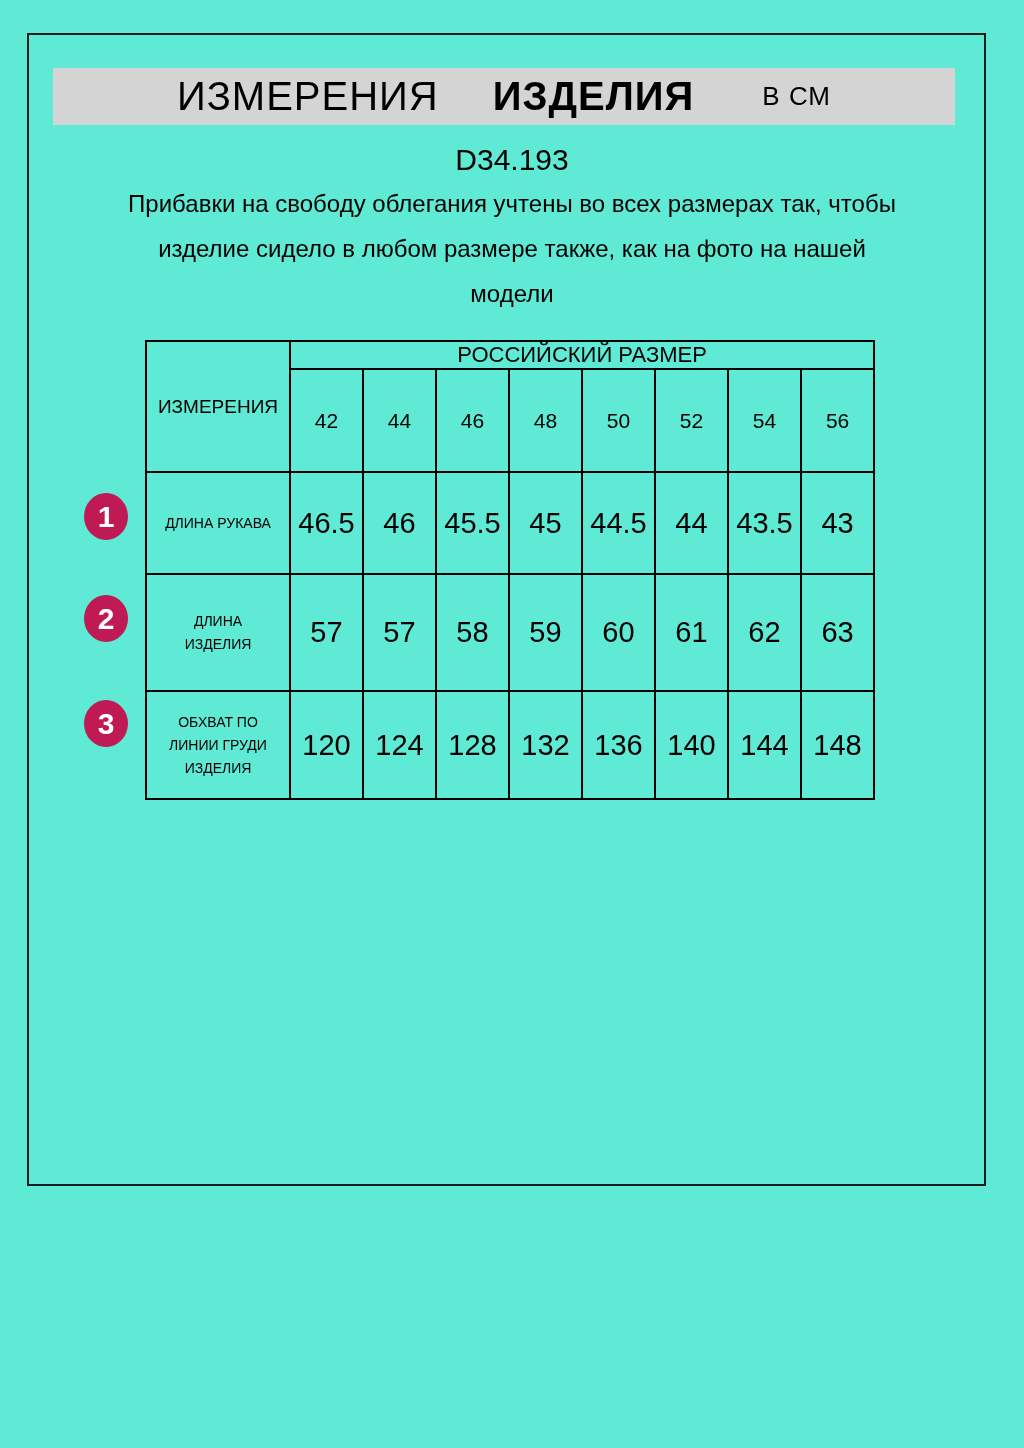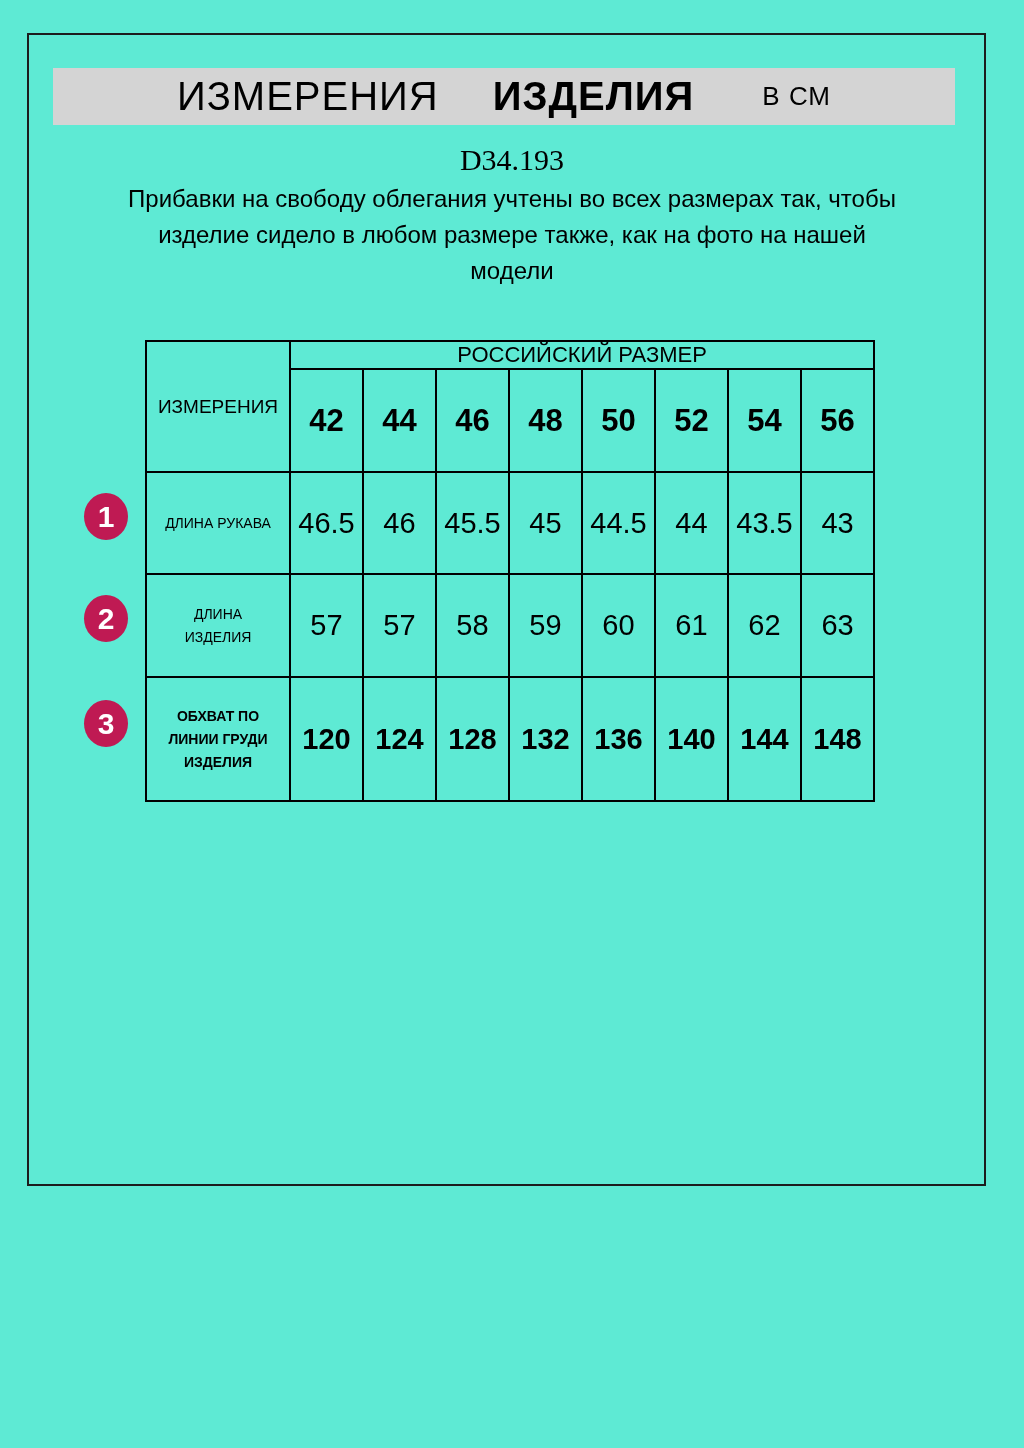--- a/index.html
+++ b/index.html
@@ -15,43 +15,43 @@
   .banner {
     position:absolute; left:53px; top:68px; width:902px; height:57px;
     background:#d4d4d4;
     display:flex; align-items:center; justify-content:center;
   }
   .title-w1 { font-size:40px; font-weight:400; letter-spacing:1px; }
   .title-w2 { font-size:40px; font-weight:700; letter-spacing:1px; margin:0 0 0 54px; }
   .title-units { font-size:26px; font-weight:400; margin-left:68px; letter-spacing:1px; }
   .article {
     position:absolute; left:0; top:144px; width:1024px;
-    text-align:center; font-size:30px; line-height:32px;font-family:Liberation Serif, serif;
+    text-align:center; font-size:30px; line-height:32px;
   }
   .note {
     position:absolute; left:112px; top:181px; width:800px;
-    text-align:center; font-size:24px; line-height:36px;
+    text-align:center; font-size:24px; line-height:45px;
     white-space:pre-line;
   }
   table.size-table {
     position:absolute; left:145px; top:340px;
     border-collapse:collapse; table-layout:fixed; width:728px;
   }
   table.size-table td {
     border:2px solid #000; text-align:center; vertical-align:middle;
     padding:0; overflow:hidden;
   }
   tr.r-group { height:22px; }
   tr.r-sizes { height:103px; }
   tr.r-sleeve { height:102px; }
-  tr.r-length { height:103px;padding-left:8px; }
-  tr.r-chest  { height:124px;font-weight:bold; }
+  tr.r-length { height:117px;padding-left:8px; }
+  tr.r-chest  { height:108px; }
   td.corner { font-size:19px; }
   td.group  { font-size:22px; }
-  td.size   { font-size:31px; font-weight:700; }
+  td.size   { font-size:21px; font-weight:400; }
   td.rowlabel { font-size:14px; line-height:23px; white-space:pre-line; }
   td.val    { font-size:29px; }
   .badge {
     position:absolute; left:84px; width:44px; height:47px;
     border-radius:50%; background:#bf1a53; color:#ffffff;
     display:flex; align-items:center; justify-content:center;
     font-size:30px; font-weight:700;
   }
   .badge-1 { top:493px; }
   .badge-2 { top:595px; }

